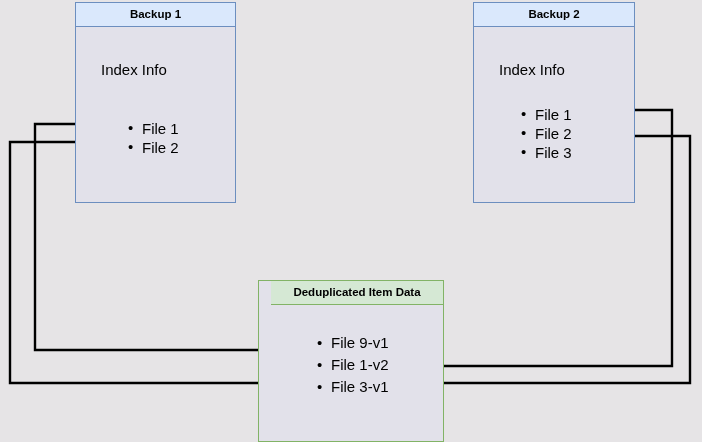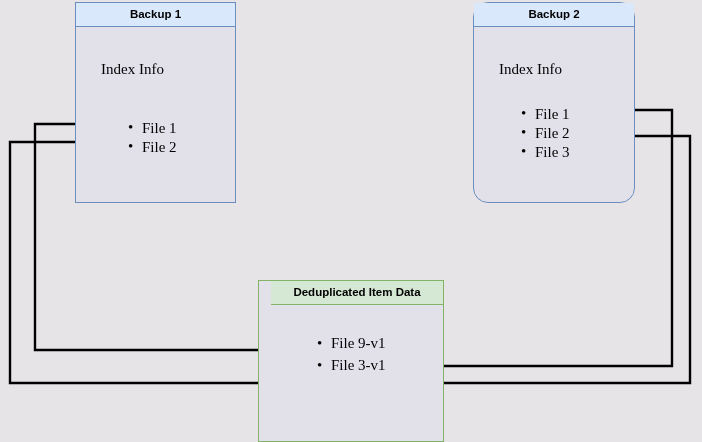--- a/index.html
+++ b/index.html
@@ -52,21 +52,20 @@
     background: #dae8fc;
     border-bottom: 1.5px solid #6c8ebf;
   }
   .box.green .box-header {
     background: #d5e8d4;
     border-bottom-color: #82b366;
   }
   .box-body {
     position: relative;
     flex: 1 1 auto;
-    font-family: Liberation Serif, serif;
   }
   .index-label {
     position: absolute;
     font-size: 15px;
     color: #000;
   }
   .file-list {
     position: absolute;
     margin: 0;
     padding: 0;
@@ -126,35 +125,36 @@
     <div class="box-header">Backup 1</div>
     <div class="box-body">
       <div class="index-label" style="left:25px; top:34px;">Index Info</div>
       <ul class="file-list" style="left:50px; top:92px;">
         <li>File 1</li>
         <li>File 2</li>
       </ul>
     </div>
   </div>
 
-  <div class="box" style="left:473px; top:2px; width:162px; height:201px;border-radius:15px;">
+  <div class="box" style="left:473px; top:2px; width:162px; height:201px;">
     <div class="box-header">Backup 2</div>
     <div class="box-body">
       <div class="index-label" style="left:25px; top:34px;">Index Info</div>
       <ul class="file-list" style="left:45px; top:78px;">
         <li>File 1</li>
         <li>File 2</li>
         <li>File 3</li>
       </ul>
     </div>
   </div>
 
   <div class="box green" style="left:258px; top:280px; width:186px; height:162px;">
     <div class="box-header">Deduplicated Item Data</div>
     <div class="box-body">
       <ul class="file-list dedup-list" style="left:44px; top:27px;">
         <li>File 9-v1</li>
+        <li>File 1-v2</li>
         <li>File 3-v1</li>
       </ul>
     </div>
   </div>
 
 </div>
 
 </body></html>

